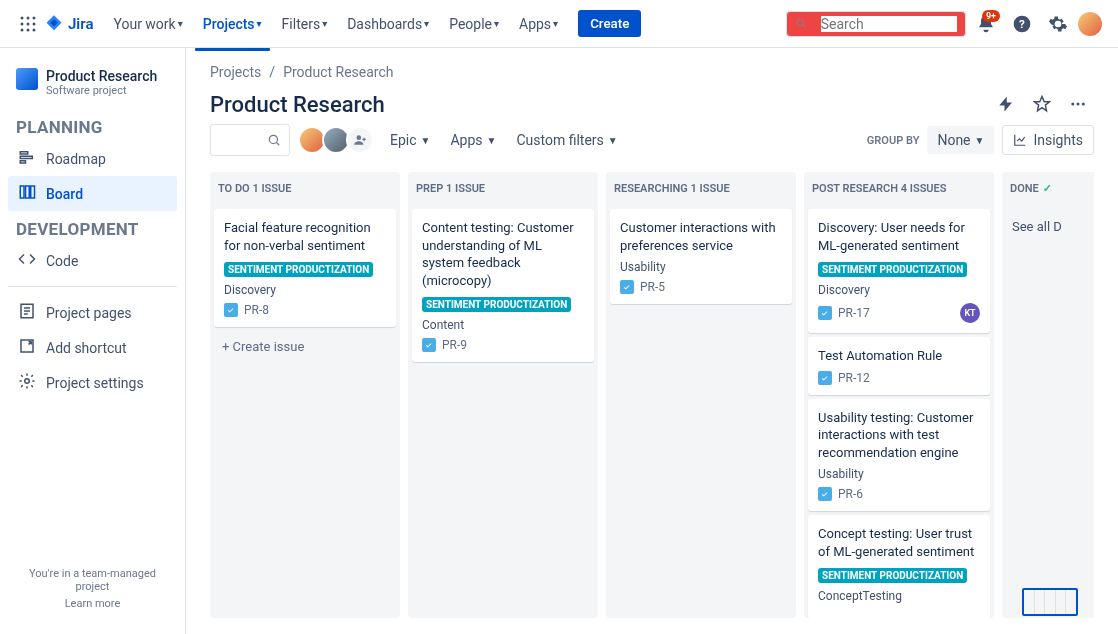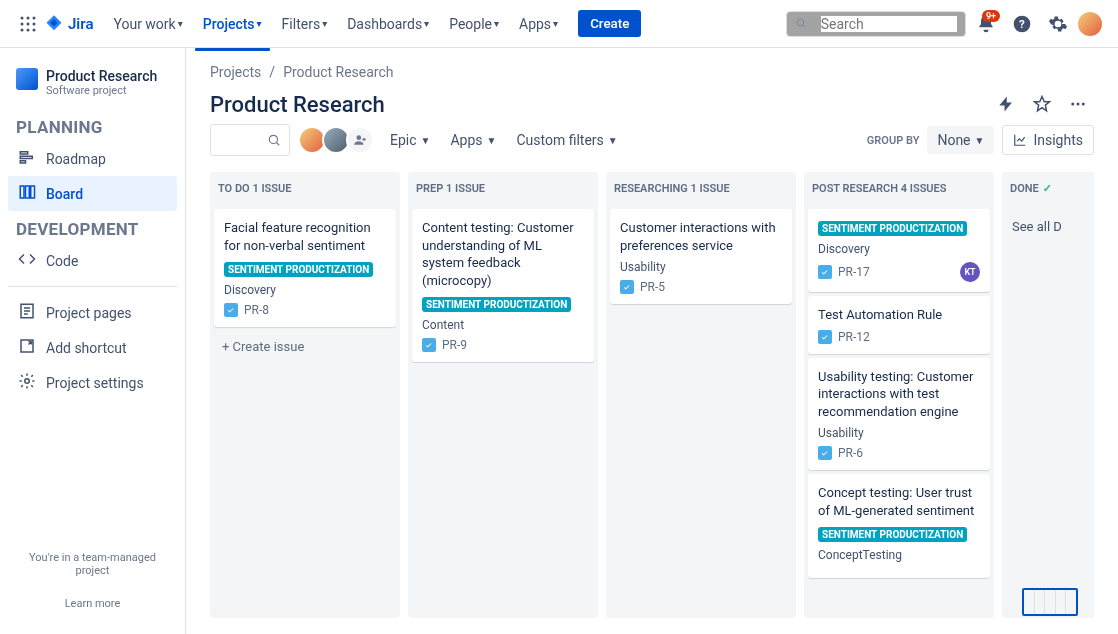--- a/index.html
+++ b/index.html
@@ -5,37 +5,37 @@
 * { margin:0; padding:0; box-sizing:border-box; font-family:-apple-system,BlinkMacSystemFont,"Segoe UI",Roboto,sans-serif; }
 body { background:#fff; font-size:14px; color:#172B4D; width:1118px; height:634px; overflow:hidden; }
 .topbar { height:48px; display:flex; align-items:center; padding:0 16px; border-bottom:1px solid #dfe1e6; gap:4px; }
 .app-switcher { width:24px; height:24px; display:flex; align-items:center; justify-content:center; cursor:pointer; color:#42526E; }
 .logo { display:flex; align-items:center; gap:4px; color:#0052CC; font-weight:600; font-size:15px; margin-right:8px; }
 .nav-item { padding:6px 8px; color:#42526E; font-size:14px; cursor:pointer; display:flex; align-items:center; gap:2px; border-radius:3px; }
 .nav-item.active { color:#0052CC; font-weight:500; position:relative; }
 .nav-item.active::after { content:""; position:absolute; left:0; right:0; bottom:-13px; height:3px; background:#0052CC; border-radius:1px; }
 .create-btn { background:#0052CC; color:#fff; border:none; padding:6px 12px; border-radius:3px; font-weight:500; cursor:pointer; margin-left:8px; }
 .spacer { flex:1; }
-.search-box { display:flex; background:#a3a3a3; border:1px solid #dfe1e6; border-radius:4px; padding:4px 8px; width:180px; color:#7a869a; gap:14px; }
+.search-box { display:flex; background:#ef4444; border:1px solid #dfe1e6; border-radius:4px; padding:4px 8px; width:180px; color:#7a869a; gap:14px; }
 .search-box input { border:none; outline:none; font-size:14px; width:100%; color:#172B4D; }
 .icon-btn { width:32px; height:32px; display:flex; align-items:center; justify-content:center; border-radius:50%; cursor:pointer; color:#42526E; position:relative; }
 .badge { position:absolute; top:2px; right:2px; background:#DE350B; color:#fff; font-size:9px; font-weight:600; border-radius:8px; padding:1px 4px; }
 .avatar-img { width:24px; height:24px; border-radius:50%; background:linear-gradient(135deg,#f5cd79,#e15f41); cursor:pointer; }
 .main { display:flex; height:calc(100% - 48px); }
 .sidebar { width:186px; border-right:1px solid #dfe1e6; padding:16px 8px; display:flex; flex-direction:column; }
 .project-header { display:flex; gap:8px; padding:4px 8px 12px; }
 .project-icon { width:22px; height:22px; border-radius:3px; background:linear-gradient(135deg,#4c9aff,#0052cc); flex-shrink:0; }
 .project-name { font-size:14px; font-weight:500; color:#172B4D; }
 .project-type { font-size:11px; color:#6B778C; }
 .section-label { font-size:17px; font-weight:700; color:#6B778C; padding:8px 8px 4px; letter-spacing:0.3px; }
 .side-item { display:flex; align-items:center; gap:10px; padding:7px 10px; border-radius:3px; cursor:pointer; color:#42526E; font-size:14px; }
 .side-item.active { background:#E9F2FF; color:#0052CC; font-weight:500; }
 .side-divider { border:none; border-top:1px solid #dfe1e6; margin:8px 0; }
 .sidebar-footer { margin-top:auto; text-align:center; padding:8px; font-size:11px; color:#6B778C; }
-.sidebar-footer a { color:#6B778C; text-decoration:none; display:block; margin-top:20px; }
+.sidebar-footer a { color:#6B778C; text-decoration:none; display:block; margin-top:4px; }
 .content { flex:1; padding:16px 24px; overflow:hidden; display:flex; flex-direction:column; }
 .breadcrumb { display:flex; align-items:center; gap:8px; font-size:14px; color:#6B778C; }
 .breadcrumb a { color:#6B778C; text-decoration:none; }
 .page-header { display:flex; align-items:center; margin-top:8px; }
 .page-title { font-size:22px; font-weight:500; color:#172B4D; }
 .page-actions { margin-left:auto; display:flex; gap:4px; }
 .toolbar { display:flex; align-items:center; margin-top:4px; gap:12px; }
 .search-small { width:80px; height:32px; border:1px solid #dfe1e6; border-radius:3px; display:flex; align-items:center; justify-content:flex-end; padding:0 8px; color:#6B778C; }
 .avatars { display:flex; }
 .avatar-s { width:28px; height:28px; border-radius:50%; border:2px solid #fff; margin-left:-4px; }
@@ -304,21 +304,21 @@
                   </svg>
                 </span>
                 <span class="issue-key">PR-5</span>
               </div>
             </div>
           </div>
         </div>
         <div class="column">
           <div class="col-header">POST RESEARCH 4 ISSUES</div>
           <div class="col-body">
-            <div class="card"><span class="tag">SENTIMENT PRODUCTIZATION</span><div class="subtag">Discovery</div><div class="card-footer">
+            <div class="card"><div class="card-title">Discovery: User needs for ML-generated sentiment</div><span class="tag">SENTIMENT PRODUCTIZATION</span><div class="subtag">Discovery</div><div class="card-footer">
                 <span class="issue-icon">
                   <svg viewBox="0 0 16 16" fill="#fff">
                     <path d="M6 10l-2-2-1 1 3 3 6-6-1-1z"></path>
                   </svg>
                 </span>
                 <span class="issue-key">PR-17</span>
                 <span class="assignee">KT</span>
               </div></div>
             <div class="card">
               <div class="card-title">Test Automation Rule</div>

